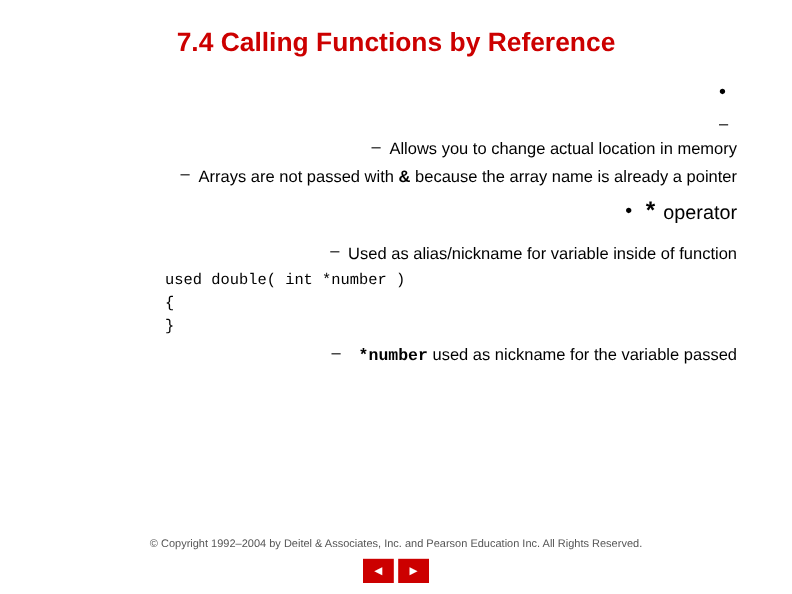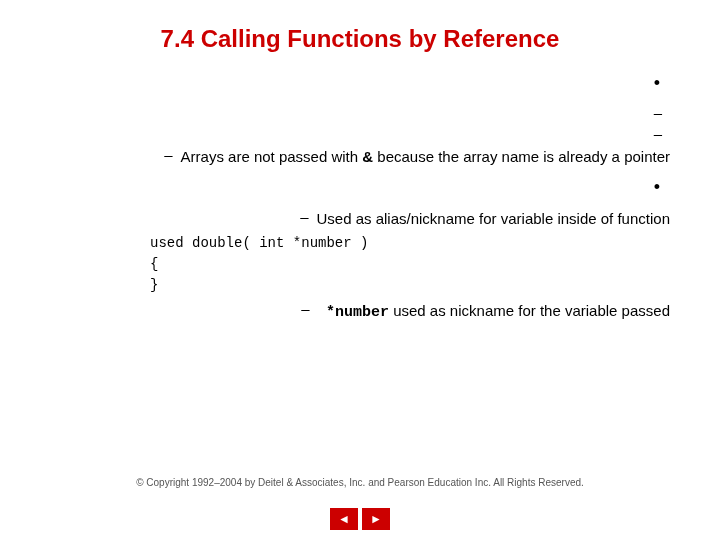--- a/index.html
+++ b/index.html
@@ -103,21 +103,21 @@
     }
 
     .footer {
       position: absolute;
       bottom: 10px;
       left: 0;
       right: 0;
       display: flex;
       flex-direction: column;
       align-items: center;
-      gap: 20px;
+      gap: 8px;
     }
 
     .footer-text {
       font-size: 10px;
       color: #555555;
       text-align: center;
     }
 
     .nav-buttons {
       display: flex;
@@ -157,30 +157,32 @@
     </div>
 
     <div class="sub-bullets">
 
       <div class="sub-bullet">
         <span class="sub-dash">–</span>
       </div>
 
       <div class="sub-bullet">
         <span class="sub-dash">–</span>
+        <span class="sub-text">Allows you to change actual location in memory</span>
       </div>
 
       <div class="sub-bullet">
         <span class="sub-dash">–</span>
         <span class="sub-text">Arrays are not passed with <strong>&amp;</strong> because the array name is already a pointer</span>
       </div>
     </div>
 
     <div class="bullet-main">
       <span class="bullet-dot">•</span>
+      <span class="bullet-text"><span class="star-operator">*</span> operator</span>
     </div>
 
     <div class="sub-bullets">
 
       <div class="sub-bullet">
         <span class="sub-dash">–</span>
         <span class="sub-text">Used as alias/nickname for variable inside of function</span>
       </div>
 
       <div class="code-block">

